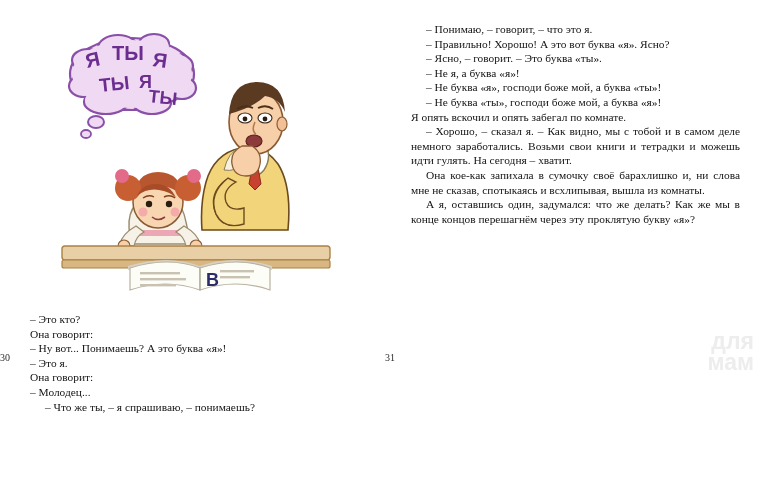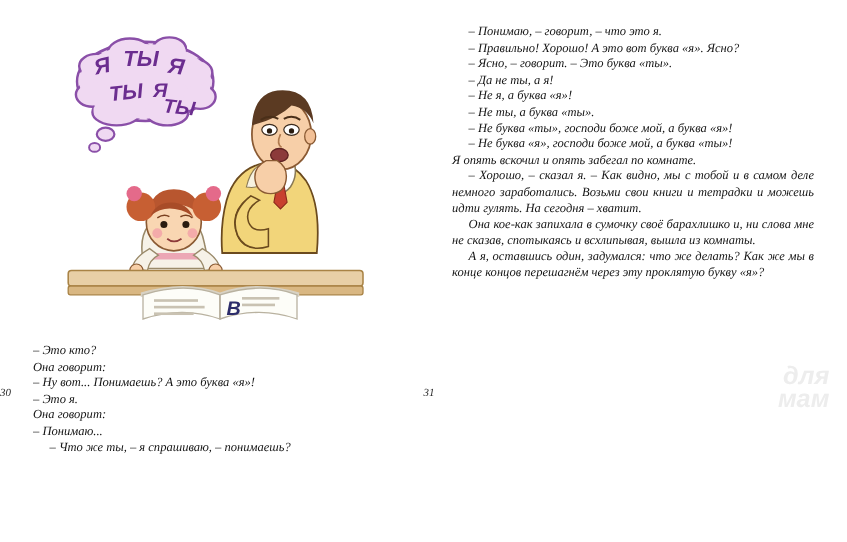--- a/index.html
+++ b/index.html
@@ -11,21 +11,20 @@
     position:relative;
   }
   .spread{
     position:absolute;inset:0;
     display:flex;
   }
   .page{
     position:relative;
     width:385px;height:387px;
     box-sizing:border-box;
-    font-style:italic;
   }
   .page-left{padding:22px 26px 0 30px;}
   .page-right{padding:22px 30px 0 26px;}
 
   
   .illo{
     position:relative;
     width:300px;height:268px;
     margin:8px auto 0 14px;
   }
@@ -204,38 +203,36 @@
         </g>
       </svg>
     </div>
 
     <div class="text-block">
       <p>– Это кто?</p>
       <p>Она говорит:</p>
       <p>– Ну вот... Понимаешь? А это буква «я»!</p>
       <p>– Это я.</p>
       <p>Она говорит:</p>
-      <p>– Понимаю...</p>
+      <p>– Молодец...</p>
       <p class="ind">– Что же ты, – я спрашиваю, – понимаешь?</p>
     </div>
 
     <div class="folio">30</div>
   </div>
 
   <div class="page page-right">
 
     <div class="text-block">
       <p class="ind">– Понимаю, – говорит, – что это я.</p>
       <p class="ind">– Правильно! Хорошо! А это вот буква «я». Ясно?</p>
       <p class="ind">– Ясно, – говорит. – Это буква «ты».</p>
-      <p class="ind">– Да не ты, а я!</p>
       <p class="ind">– Не я, а буква «я»!</p>
-      <p class="ind">– Не ты, а буква «ты».</p>
+      <p class="ind">– Не буква «я», господи боже мой, а буква «ты»!</p>
       <p class="ind">– Не буква «ты», господи боже мой, а буква «я»!</p>
-      <p class="ind">– Не буква «я», господи боже мой, а буква «ты»!</p>
       <p>Я опять вскочил и опять забегал по комнате.</p>
       <p class="ind">– Хорошо, – сказал я. – Как видно, мы с тобой и в самом деле немного заработались. Возьми свои книги и тетрадки и можешь идти гулять. На сегодня – хватит.</p>
       <p class="ind">Она кое-как запихала в сумочку своё барахлишко и, ни слова мне не сказав, спотыкаясь и всхлипывая, вышла из комнаты.</p>
       <p class="ind">А я, оставшись один, задумался: что же делать? Как же мы в конце концов перешагнём через эту проклятую букву «я»?</p>
     </div>
 
     <div class="folio">31</div>
 
     <div class="watermark">
       <span class="w1">для</span>

